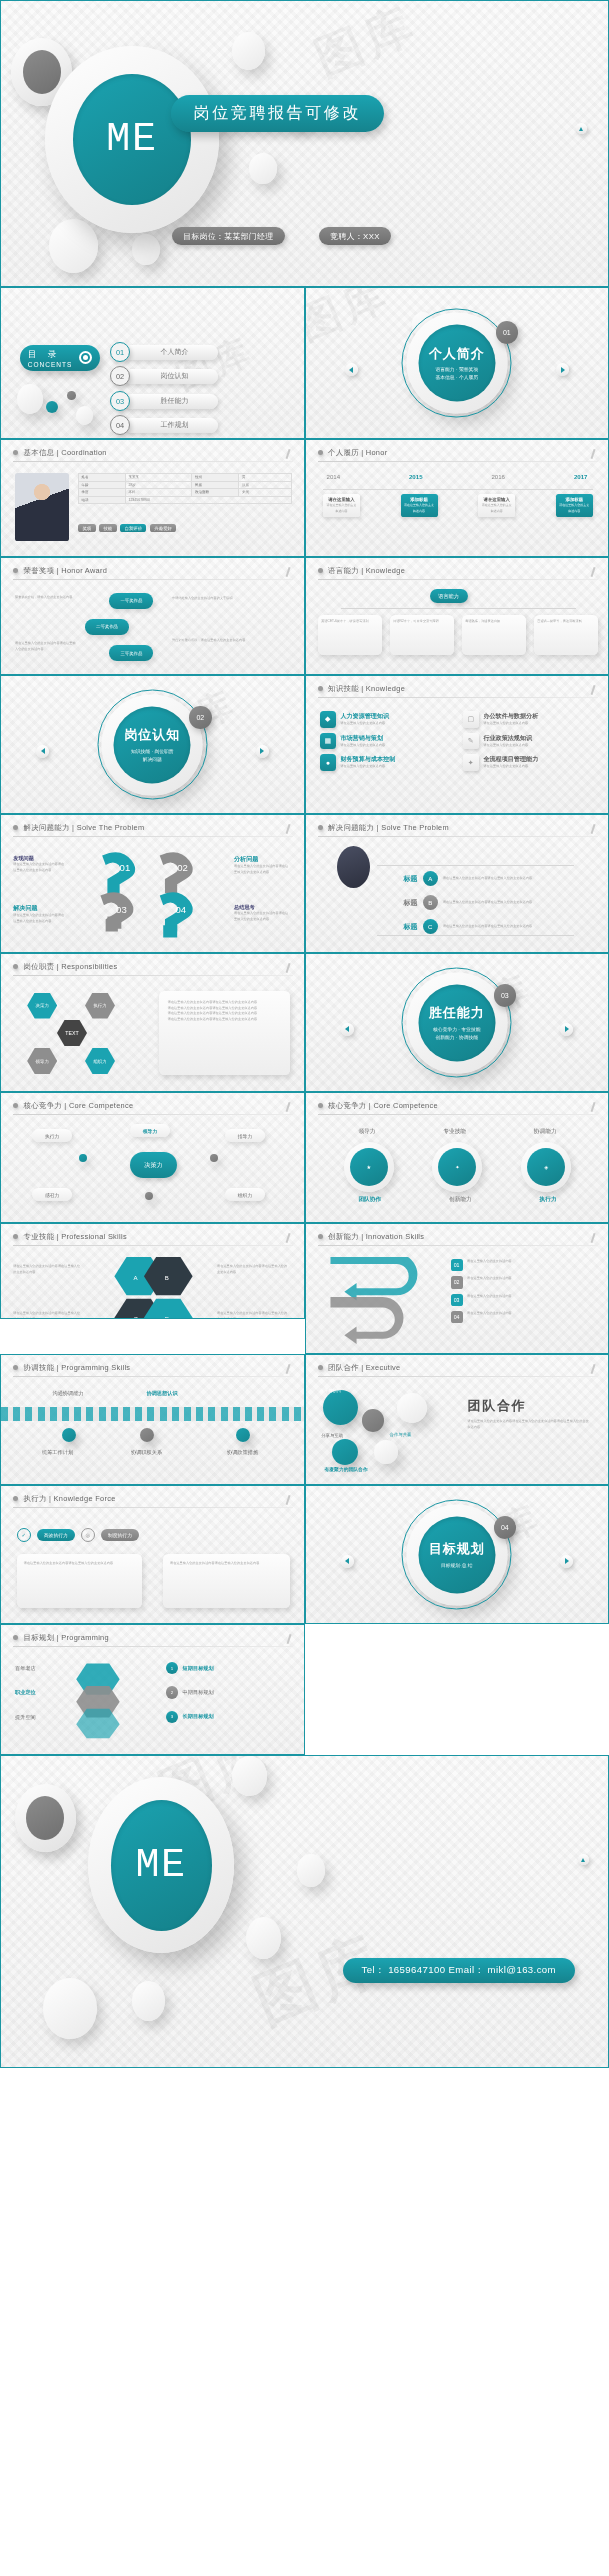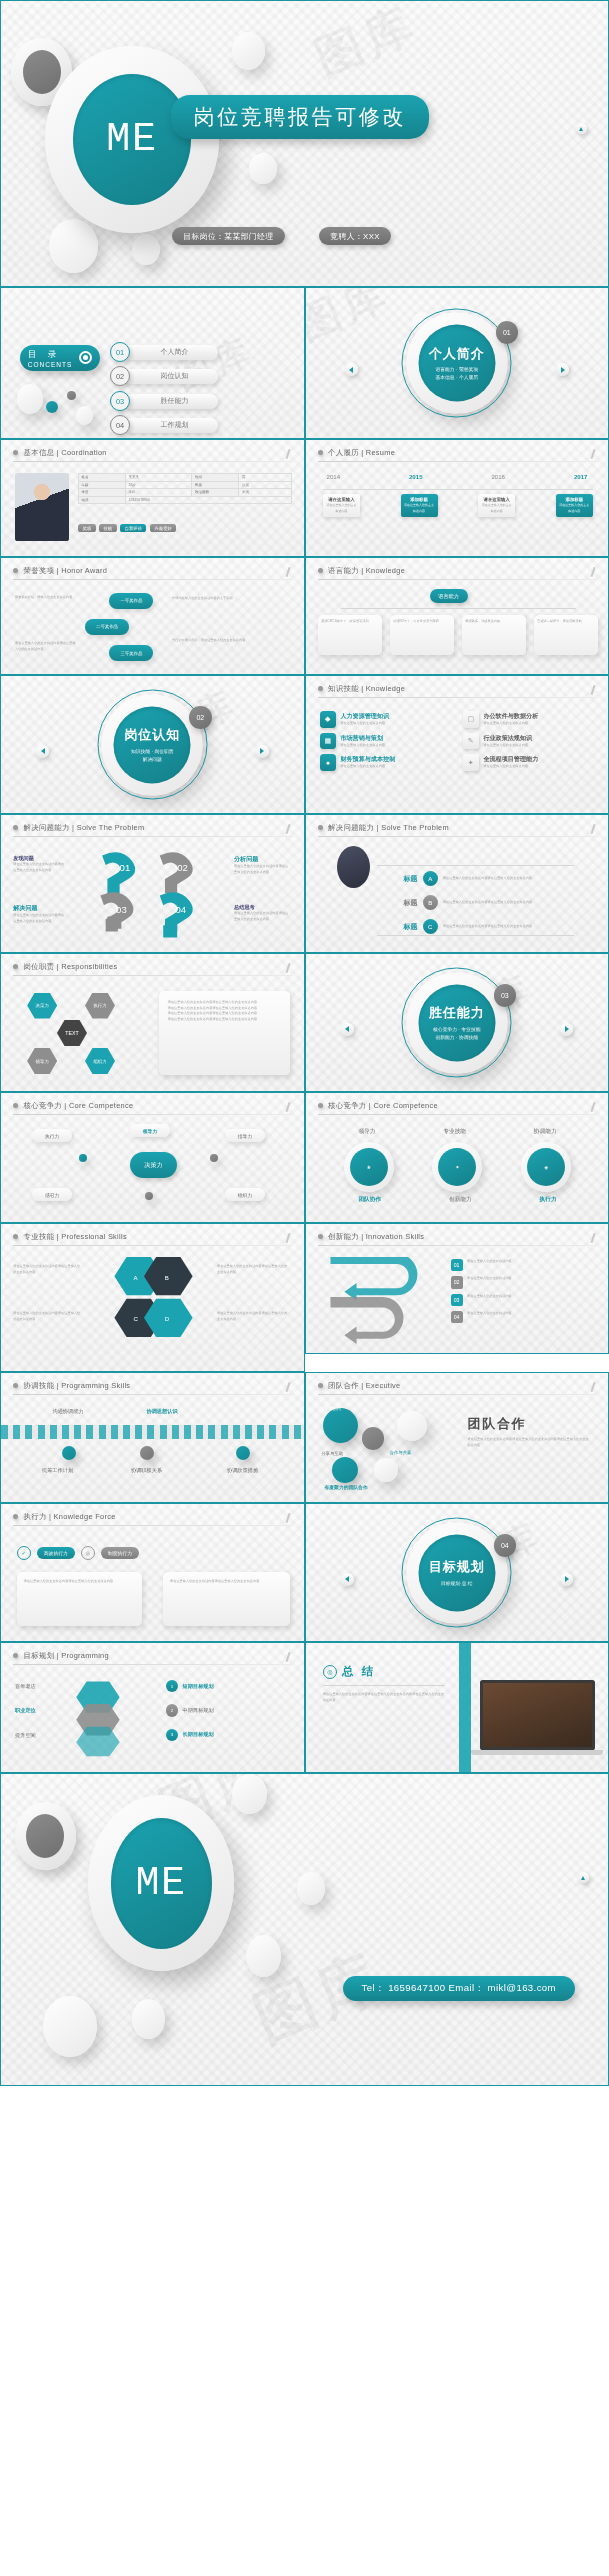--- a/index.html
+++ b/index.html
@@ -61,21 +61,21 @@
     background:linear-gradient(150deg,#ffffff,#e0e0e0);
     box-shadow:5.2px 7px 12.2px rgba(0,0,0,0.2);
   }
   .me-ring::after {
     content:""; position:absolute; left:11.3px; top:12.2px; width:38px; height:44px; border-radius:50%;
     background:linear-gradient(150deg,#8c8c8c,#6f6f6f);
   }
   .title-pill {
     position:absolute; left:170px; top:94px; padding:7.8px 22.6px; border-radius:19px;
     background:linear-gradient(#1ba3b1,#15838d); color:#fff;
-    font-size:21px; letter-spacing:2.6px; box-shadow:2.6px 4.4px 8.7px rgba(0,0,0,0.22);
+    font-size:16px; letter-spacing:2.6px; box-shadow:2.6px 4.4px 8.7px rgba(0,0,0,0.22);
     white-space:nowrap;
   }
   .sub-pill {
     position:absolute; top:226px; padding:3.5px 11.3px; border-radius:10.4px;
     background:linear-gradient(#888,#6e6e6e); color:#fff; font-size:7.8px; letter-spacing:0.4px;
     box-shadow:1.7px 2.6px 5.2px rgba(0,0,0,0.2); white-space:nowrap;
   }
   .arrow-dot { position:absolute; right:21px; top:122px; width:11.3px; height:11.3px; border-radius:50%;
                background:linear-gradient(#fff,#e7e7e7); box-shadow:1.7px 2.6px 4.4px rgba(0,0,0,0.18);
                display:flex; align-items:center; justify-content:center; }
@@ -338,21 +338,21 @@
         <span class="chip g">奖项</span>
         <span class="chip g">技能</span>
         <span class="chip">自我评价</span>
         <span class="chip g">兴趣爱好</span>
       </div>
     </div>
 
     <div class="slide half" style="height:118px;">
       <div class="sh">
         <span class="dot"></span>
-        <span class="txt"><span>个人履历</span> | <span>Resume</span></span>
+        <span class="txt"><span>个人履历</span> | <span>Honor</span></span>
       </div>
       <div class="sh-rule"></div>
         <div class="pen">
           <i></i>
         </div>
 
       <div style="position:absolute;left:21px;top:33px;width:261px;display:flex;justify-content:space-between;">
         <span class="tl-year">2014</span>
         <span class="tl-year on">2015</span>
         <span class="tl-year">2016</span>
@@ -693,21 +693,21 @@
       </div>
       <div style="position:absolute;left:19px;top:103px;width:266px;display:flex;justify-content:space-around;">
         <span style="font-size:5.7px;color:#1a96a3;font-weight:bold;">团队协作</span>
         <span style="font-size:5.7px;color:#6a6a6a;">创新能力</span>
         <span style="font-size:5.7px;color:#1a96a3;font-weight:bold;">执行力</span>
       </div>
     </div>
   </div>
 
   <div class="row">
-    <div class="slide half" style="height:149px;">
+    <div class="slide half" style="height:96px;">
       <div class="sh">
         <span class="dot"></span>
         <span class="txt"><span>专业技能</span> | <span>Professional Skills</span></span>
       </div>
       <div class="sh-rule"></div>
         <div class="pen">
           <i></i>
         </div>
 
       <div class="ph-text" style="position:absolute;left:12.2px;top:40px;width:70px;">请在这里输入您的主要叙述内容请在这里输入您的主要叙述内容</div>
@@ -890,34 +890,20 @@
           <span style="width:12.2px;height:12.2px;border-radius:50%;background:linear-gradient(#9a9a9a,#7f7f7f);color:#fff;font-size:4.4px;display:flex;align-items:center;justify-content:center;">2</span>
           <span style="font-size:5.2px;color:#6a6a6a;">中期目标规划</span>
         </div>
         <div style="display:flex;align-items:center;gap:4.4px;">
           <span style="width:12.2px;height:12.2px;border-radius:50%;background:linear-gradient(#1ba3b1,#158791);color:#fff;font-size:4.4px;display:flex;align-items:center;justify-content:center;">3</span>
           <span style="font-size:5.2px;color:#1a96a3;font-weight:bold;">长期目标规划</span>
         </div>
       </div>
     </div>
 
-    <div class="slide half" style="height:131px;">
-      <div class="band" style="left:153px;top:0;width:12.2px;height:131px;opacity:.9;"></div>
-      <div style="position:absolute;left:17.4px;top:21px;display:flex;align-items:center;gap:5.2px;">
-        <span style="width:14px;height:14px;border-radius:50%;border:1.3px solid #1a96a3;display:flex;align-items:center;justify-content:center;font-size:6.1px;color:#1a96a3;">◎</span>
-        <span style="font-size:11.3px;color:#1a96a3;font-weight:bold;letter-spacing:2.6px;">总  结</span>
-      </div>
-      <div style="position:absolute;left:17.4px;top:42px;width:122px;height:0.9px;background:#d5d5d5;"></div>
-      <div class="ph-text" style="position:absolute;left:17.4px;top:49px;width:122px;">请在这里输入您的主要叙述内容请在这里输入您的主要叙述内容请在这里输入您的主要叙述内容</div>
-
-      <div class="laptop" style="left:174px;top:37px;">
-        <div class="lp-screen"></div>
-        <div class="lp-base"></div>
-      </div>
-    </div>
   </div>
 
   <div class="slide full ty">
     <div class="wm" style="left:157px;top:-17.4px;font-size:52px;">图库</div>
     <div class="wm" style="left:252px;top:183px;font-size:61px;">图库</div>
     <div class="circ c-white" style="left:231px;top:0px;width:35px;height:40px;"></div>
     <div class="circ c-white" style="left:296px;top:98px;width:28px;height:33px;"></div>
     <div class="circ c-white" style="left:245px;top:161px;width:35px;height:42px;"></div>
     <div class="circ c-white" style="left:42px;top:222px;width:54px;height:61px;"></div>
     <div class="circ c-white" style="left:131px;top:225px;width:33px;height:40px;"></div>

